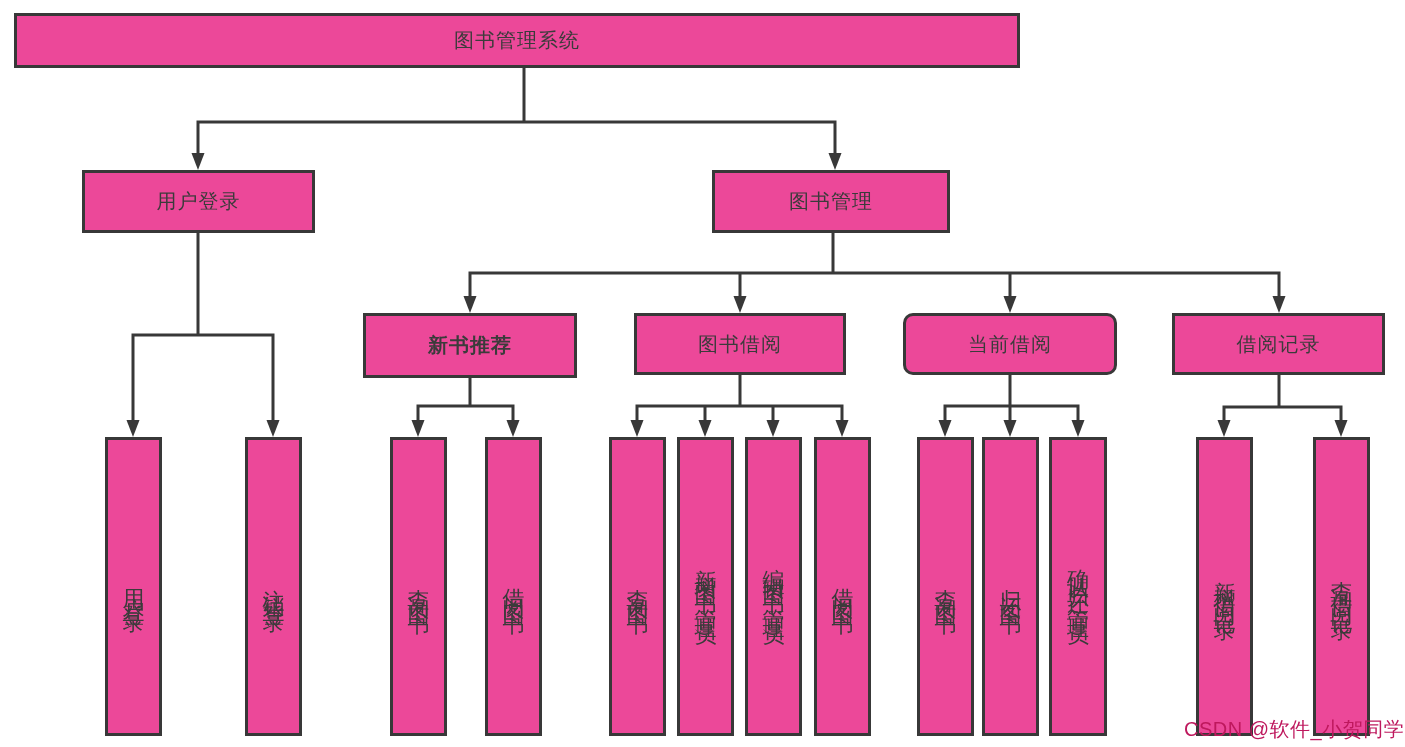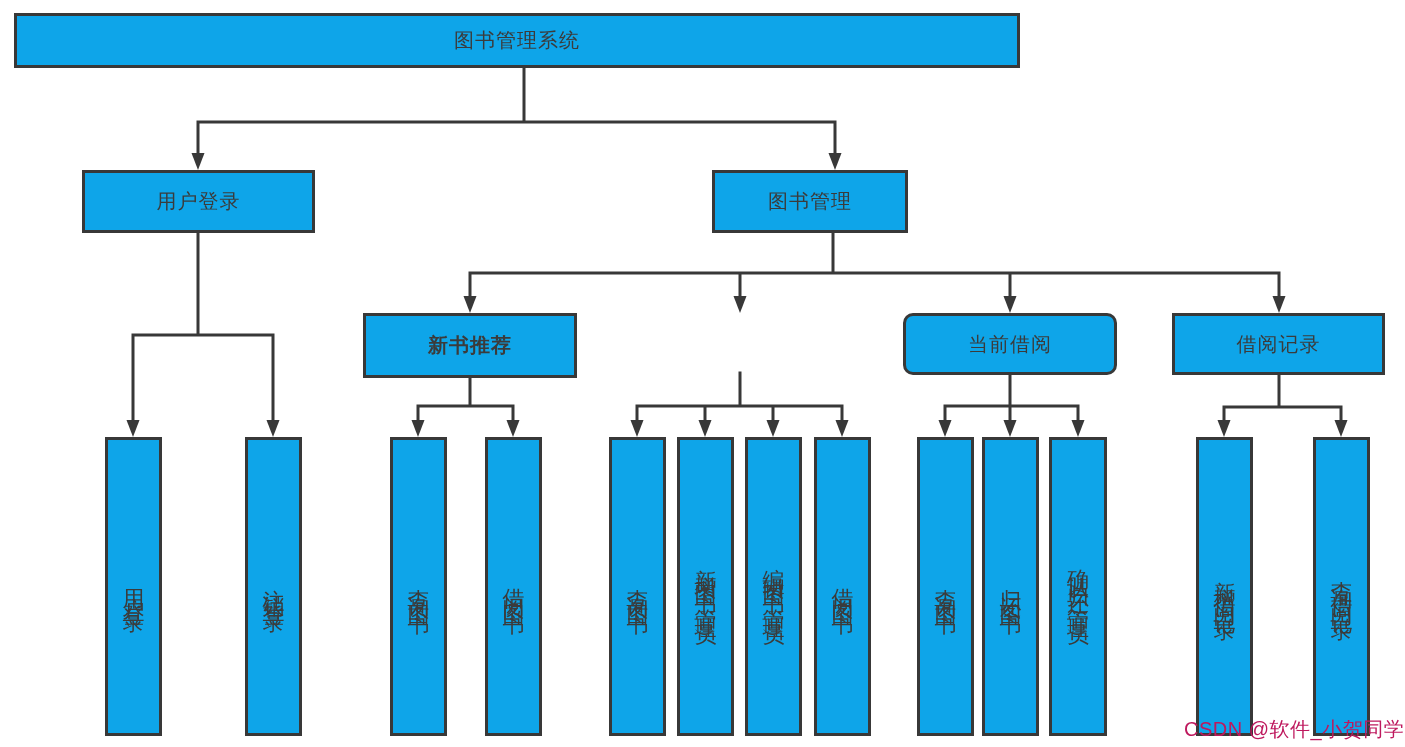--- a/index.html
+++ b/index.html
@@ -7,40 +7,40 @@
     position:relative;
     width:1405px;height:747px;
     background:#ffffff;
     font-family:"Liberation Sans","DejaVu Sans",sans-serif;
     overflow:hidden;
   }
   #connectors{position:absolute;left:0;top:0;width:1405px;height:747px;}
   .node{
     position:absolute;
     box-sizing:border-box;
-    background:#0ea5e9;
+    background:#ec4899;
     border:3px solid #383838;
     display:flex;align-items:center;justify-content:center;
     color:#3b3b3b;
   }
   .h-node{font-size:20px;letter-spacing:1px;}
   .leaf{width:57px;top:437px;height:299px;}
   .leaf .vtext{
     writing-mode:vertical-rl;
     text-orientation:mixed;
     font-size:22px;
     letter-spacing:8px;
     line-height:1;
     color:#3b3b3b;
     white-space:nowrap;
   }
   
   #n-root      {left:14px;  top:13px;  width:1006px;height:55px;}
   #n-userlogin {left:82px;  top:170px; width:233px; height:63px;}
-  #n-bookmgmt  {left:712px; top:170px; width:196px; height:63px;}
+  #n-bookmgmt  {left:712px; top:170px; width:238px; height:63px;}
   #n-newbooks  {left:363px; top:313px; width:214px; height:65px;font-weight:bold;}
   #n-borrowing {left:634px; top:313px; width:212px; height:62px;}
   #n-current   {left:903px; top:313px; width:214px; height:62px;border-radius:10px;}
   #n-records   {left:1172px;top:313px; width:213px; height:62px;}
   #l-login     {left:105px;}
   #l-logout    {left:245px;}
   #l-nbquery   {left:390px;}
   #l-nbborrow  {left:485px;}
   #l-bwquery   {left:609px;}
   #l-bwadd     {left:677px;}
@@ -111,20 +111,23 @@
   <div class="node h-node" id="n-userlogin">
     <span>用户登录</span>
   </div>
   <div class="node h-node" id="n-bookmgmt">
     <span>图书管理</span>
   </div>
 
   <div class="node h-node" id="n-newbooks">
     <span>新书推荐</span>
   </div>
+  <div class="node h-node" id="n-borrowing">
+    <span>图书借阅</span>
+  </div>
   <div class="node h-node" id="n-current">
     <span>当前借阅</span>
   </div>
   <div class="node h-node" id="n-records">
     <span>借阅记录</span>
   </div>
 
   <div class="node leaf" id="l-login">
     <span class="vtext">用户登录</span>
   </div>

